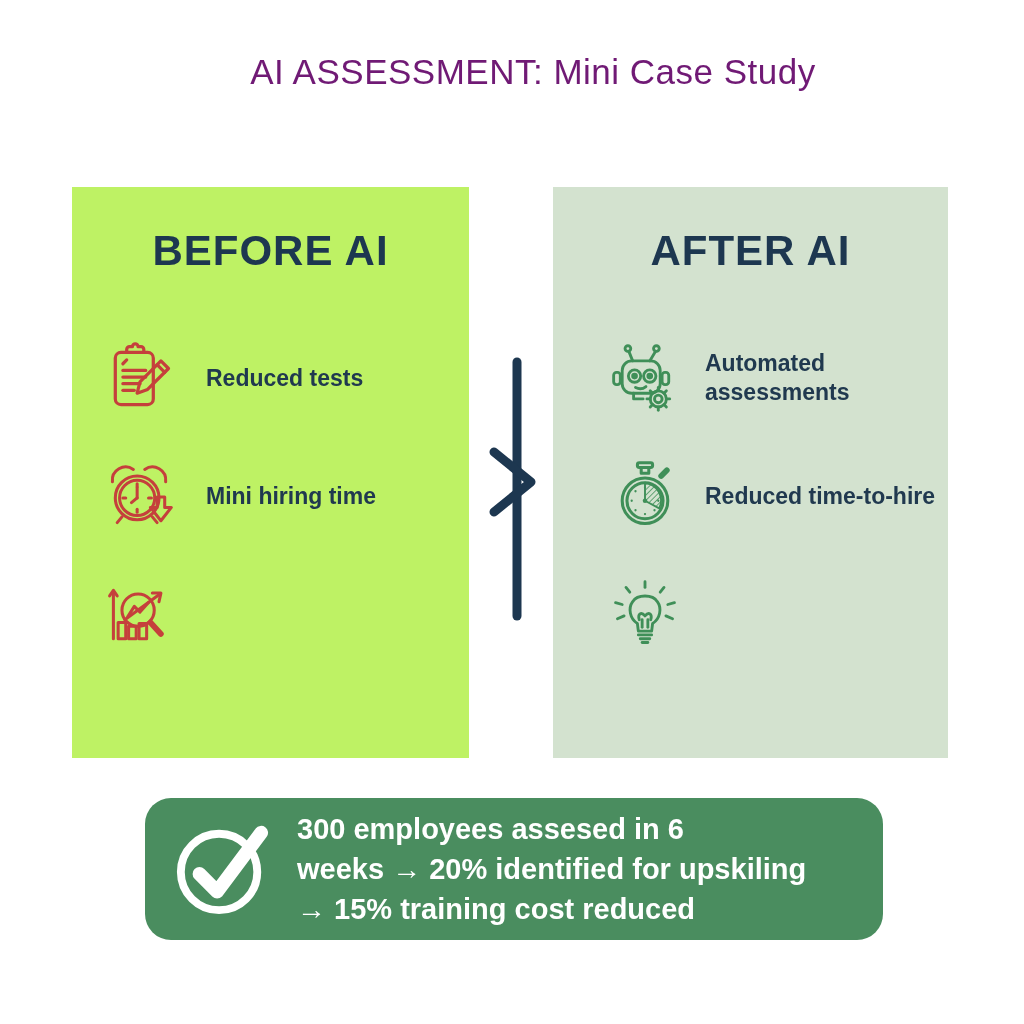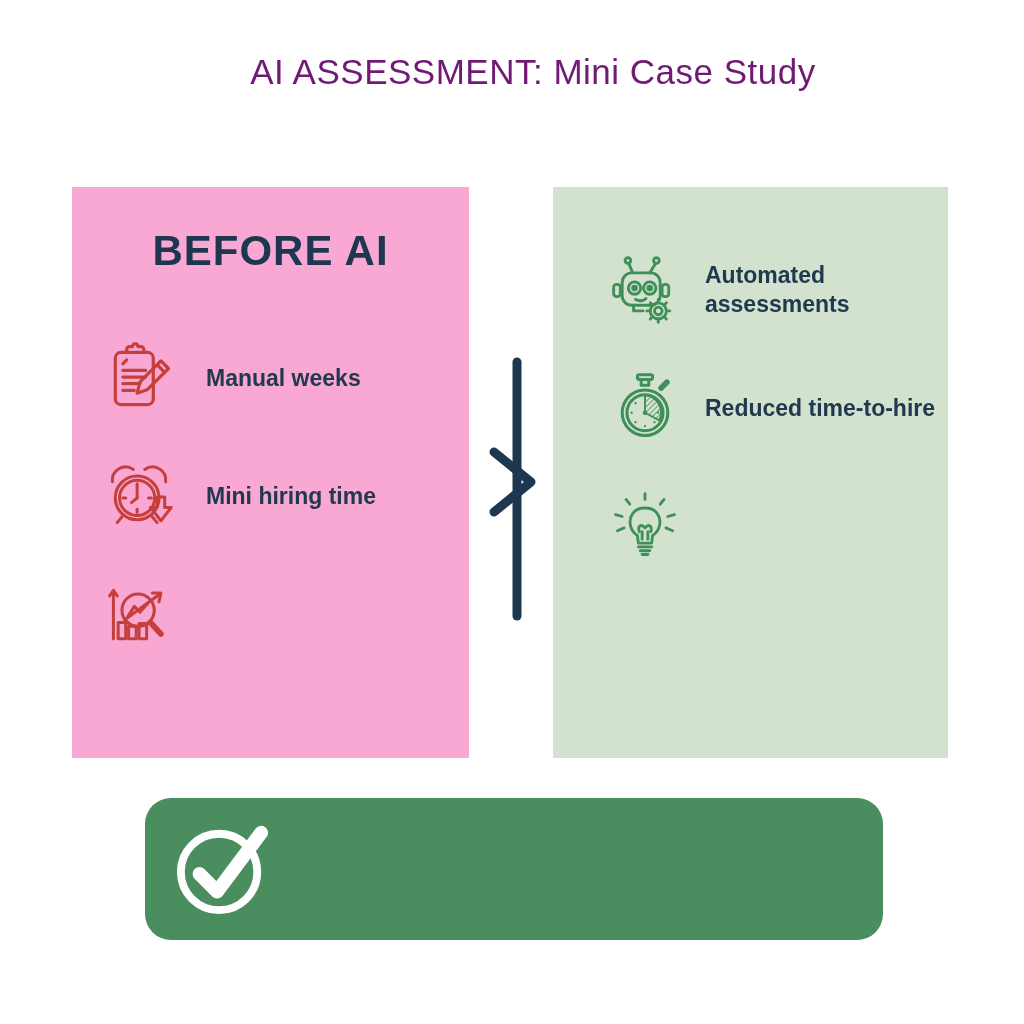--- a/index.html
+++ b/index.html
@@ -8,21 +8,21 @@
     font-family:"Liberation Sans", sans-serif;position:relative;overflow:hidden;
   }
   .canvas{position:absolute;inset:0;width:1024px;height:1024px;}
 
   .title{
     position:absolute;top:52px;left:0;width:1024px;text-align:center;
     font-size:35px;font-weight:400;color:#701a75;letter-spacing:.5px;padding-left:21px;
   }
 
   .panel{position:absolute;top:187px;height:571px;box-sizing:border-box;}
-  .panel-before{left:72px;width:397px;background:#f9a8d4;}
+  .panel-before{left:72px;width:397px;background:#bef264;}
   .panel-after{left:553px;width:395px;background:#d3e2cf;}
 
   .panel-header{
     margin-top:40px;text-align:center;font-size:42px;font-weight:700;
     color:#1d3750;letter-spacing:1px;
   }
 
   .rows{display:flex;flex-direction:column;gap:36px;margin-top:62px;}
   .panel-before .rows{padding-left:28px;}
   .panel-after .rows{padding-left:52px;}
@@ -66,21 +66,21 @@
             <path d="M26 13 v-3 a3 3 0 0 1 3 -3 h3 a3 3 0 0 1 6 0 h3 a3 3 0 0 1 3 3 v3"></path>
             <path d="M22 25 L26 21"></path>
             <path d="M22 32 H46"></path>
             <path d="M22 39 H46"></path>
             <path d="M22 46 H40"></path>
             <path d="M22 53 H34"></path>
             <path d="M62 22 L70 30 L48 52 L37 56 L40 44 Z"></path>
             <path d="M58 26 L66 34"></path>
           </svg>
         </div>
-        <div class="row-label">Manual weeks</div>
+        <div class="row-label">Reduced tests</div>
       </div>
 
       <div class="row">
         <div class="icon-box icon-red">
           <svg width="76" height="78" viewBox="0 0 80 80" fill="none" stroke="currentColor" stroke-width="3.2" stroke-linecap="round" stroke-linejoin="round">
             <path d="M11 25 A14 14 0 0 1 33 12"></path>
             <path d="M45 12 A14 14 0 0 1 67 25"></path>
             <circle cx="37" cy="42" r="23"></circle>
             <circle cx="37" cy="42" r="18.5"></circle>
             <path d="M37 27 v3"></path>
@@ -118,20 +118,21 @@
   </div>
 
   <div class="arrow-wrap">
     <svg width="76" height="280" viewBox="0 0 76 280" fill="none" stroke="#1d3750" stroke-width="9" stroke-linecap="round" stroke-linejoin="round">
       <path d="M37 12 V266"></path>
       <path d="M14 102 L51 132 L14 162"></path>
     </svg>
   </div>
 
   <div class="panel panel-after">
+    <div class="panel-header">AFTER AI</div>
     <div class="rows">
 
       <div class="row">
         <div class="icon-box icon-green">
           <svg width="76" height="78" viewBox="0 0 80 80" fill="none" stroke="currentColor" stroke-width="3" stroke-linecap="round" stroke-linejoin="round">
             <path d="M27 22 L23 12"></path>
               <circle cx="22" cy="9" r="3"></circle>
             <path d="M45 22 L51 12"></path>
               <circle cx="52" cy="9" r="3"></circle>
             <rect x="16" y="22" width="40" height="34" rx="10"></rect>
@@ -209,15 +210,20 @@
     </div>
   </div>
 
   <div class="banner">
     <div class="check-box">
       <svg width="98" height="104" viewBox="0 0 100 106" fill="none">
         <circle cx="47" cy="56" r="39" stroke="#ffffff" stroke-width="8"></circle>
         <path d="M27 58 L45 76 L90 16" stroke="#ffffff" stroke-width="14" stroke-linecap="round" stroke-linejoin="round"></path>
       </svg>
     </div>
+    <div class="banner-text">
+      <div>300 employees assesed in 6</div>
+      <div>weeks → 20% identified for upskiling</div>
+      <div>→ 15% training cost reduced</div>
+    </div>
   </div>
 
 </div>
 
 </body></html>

